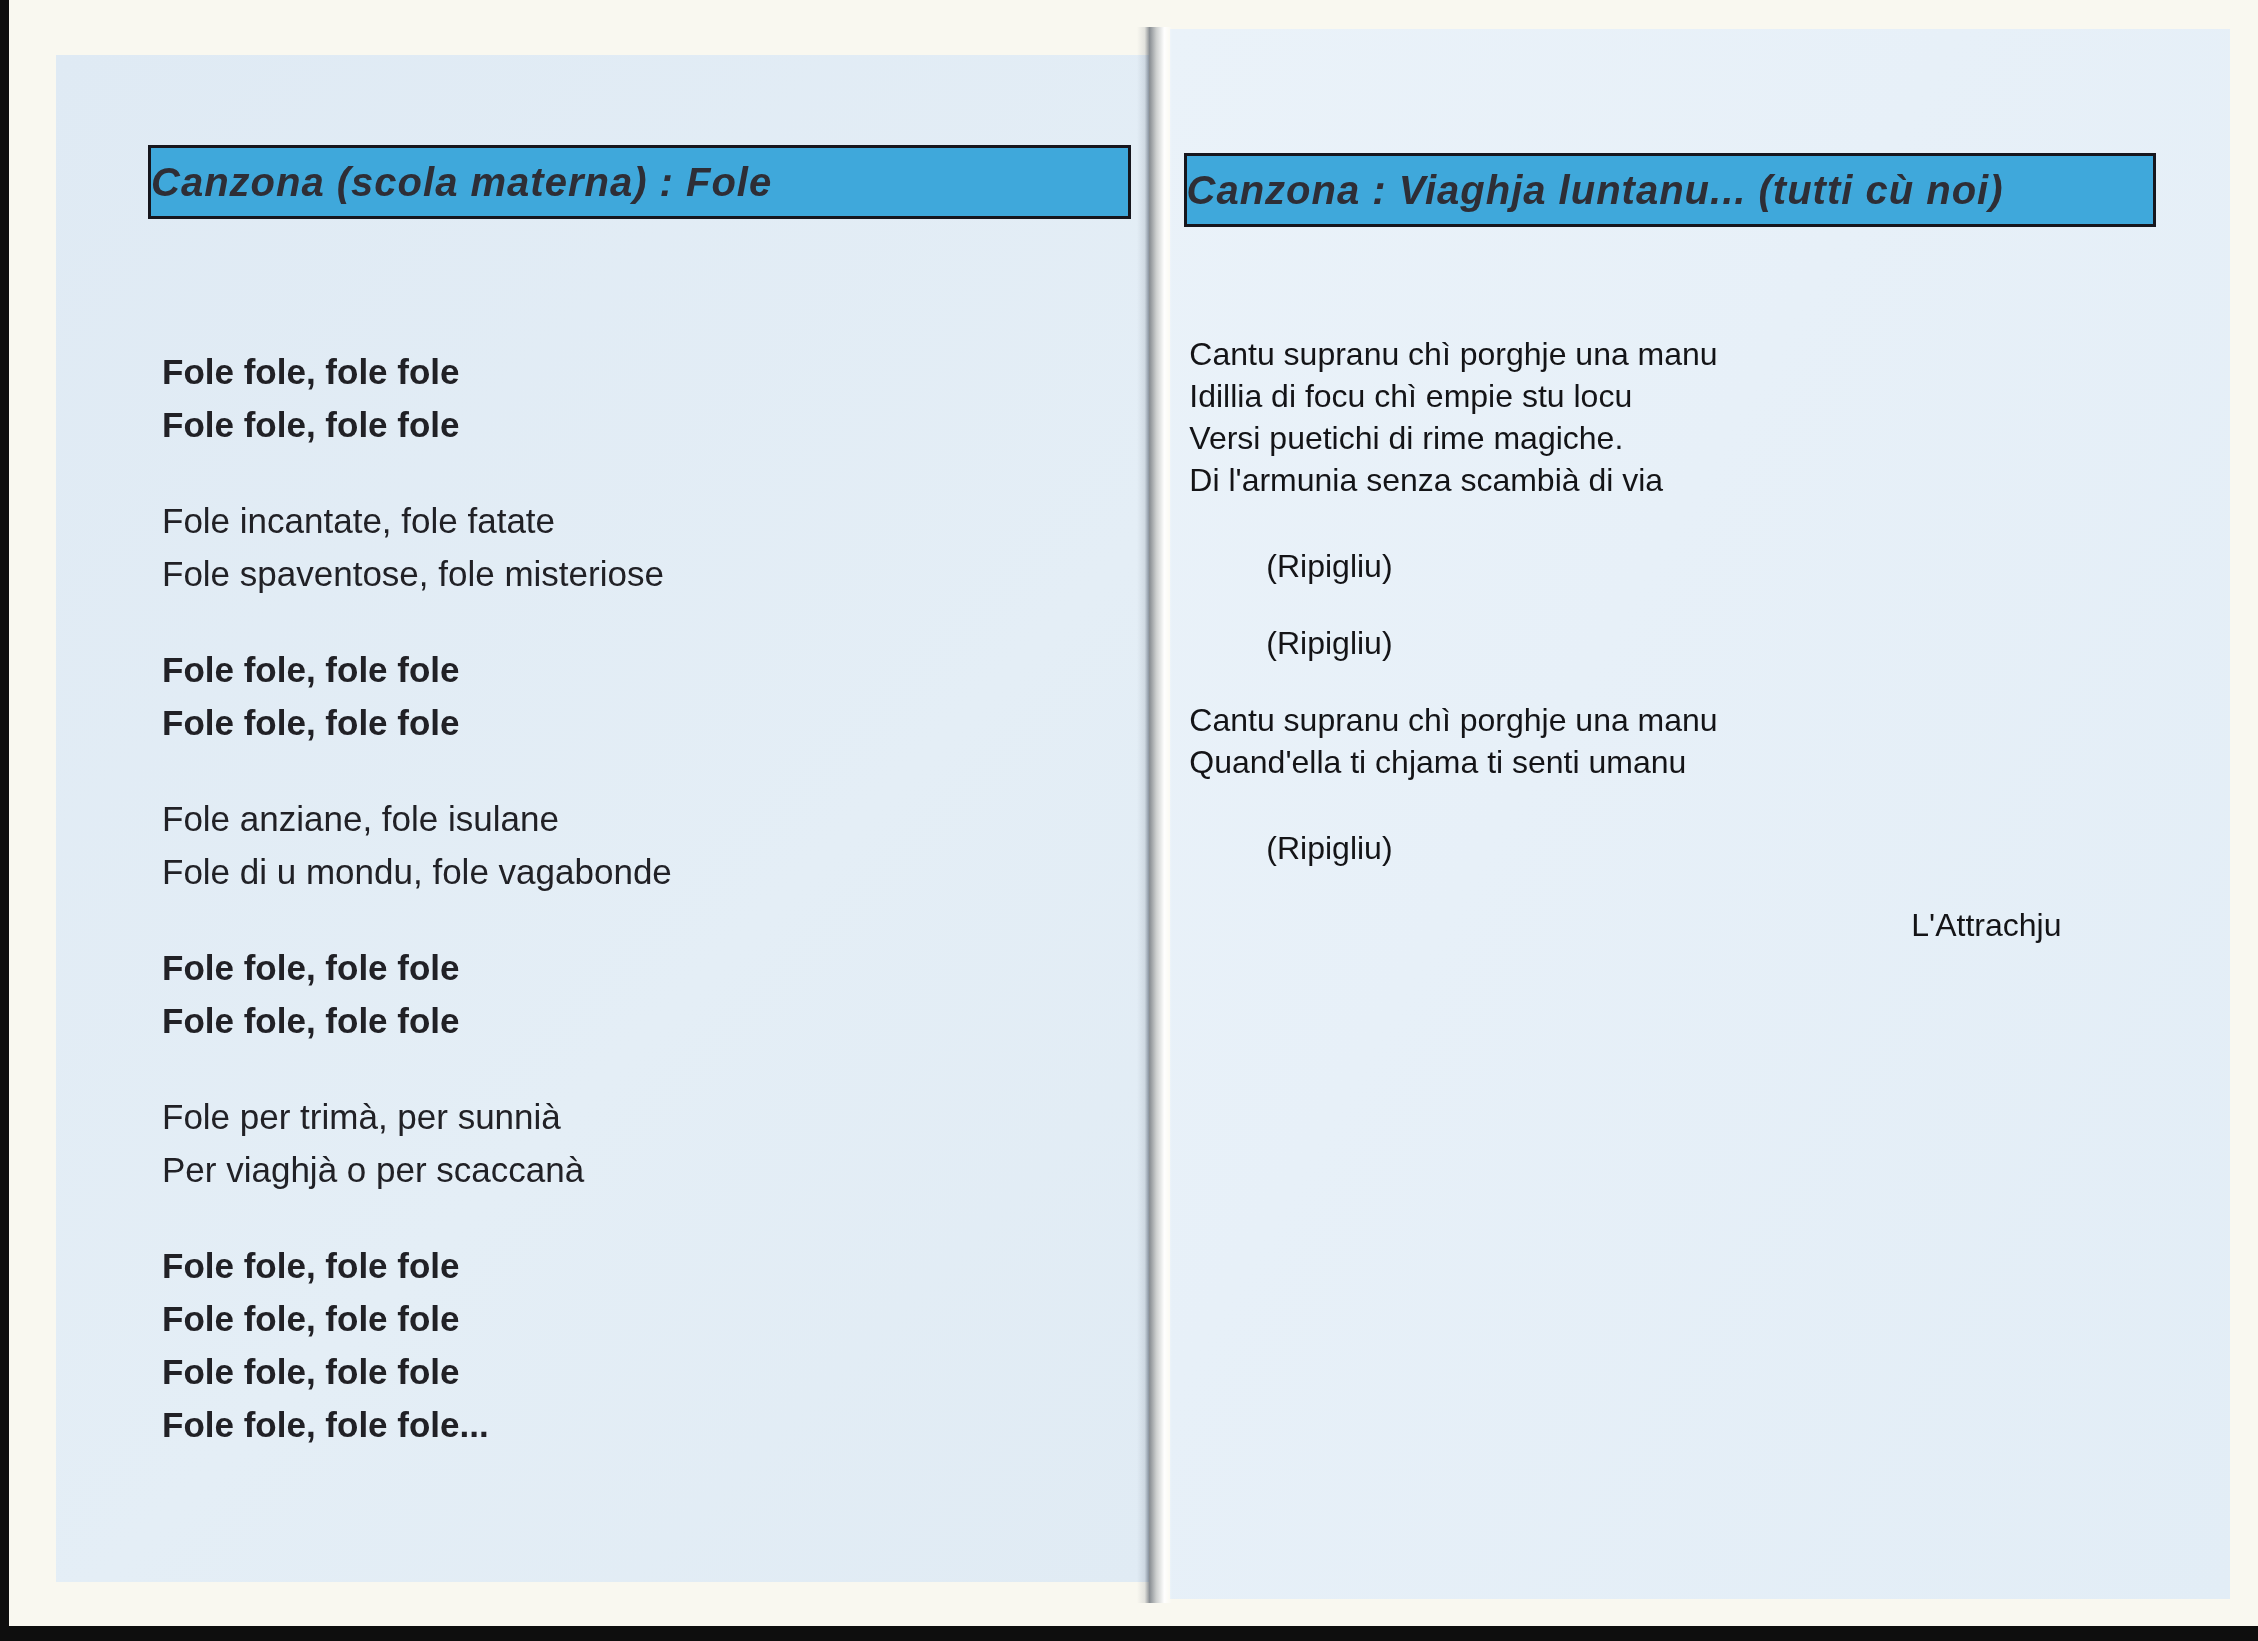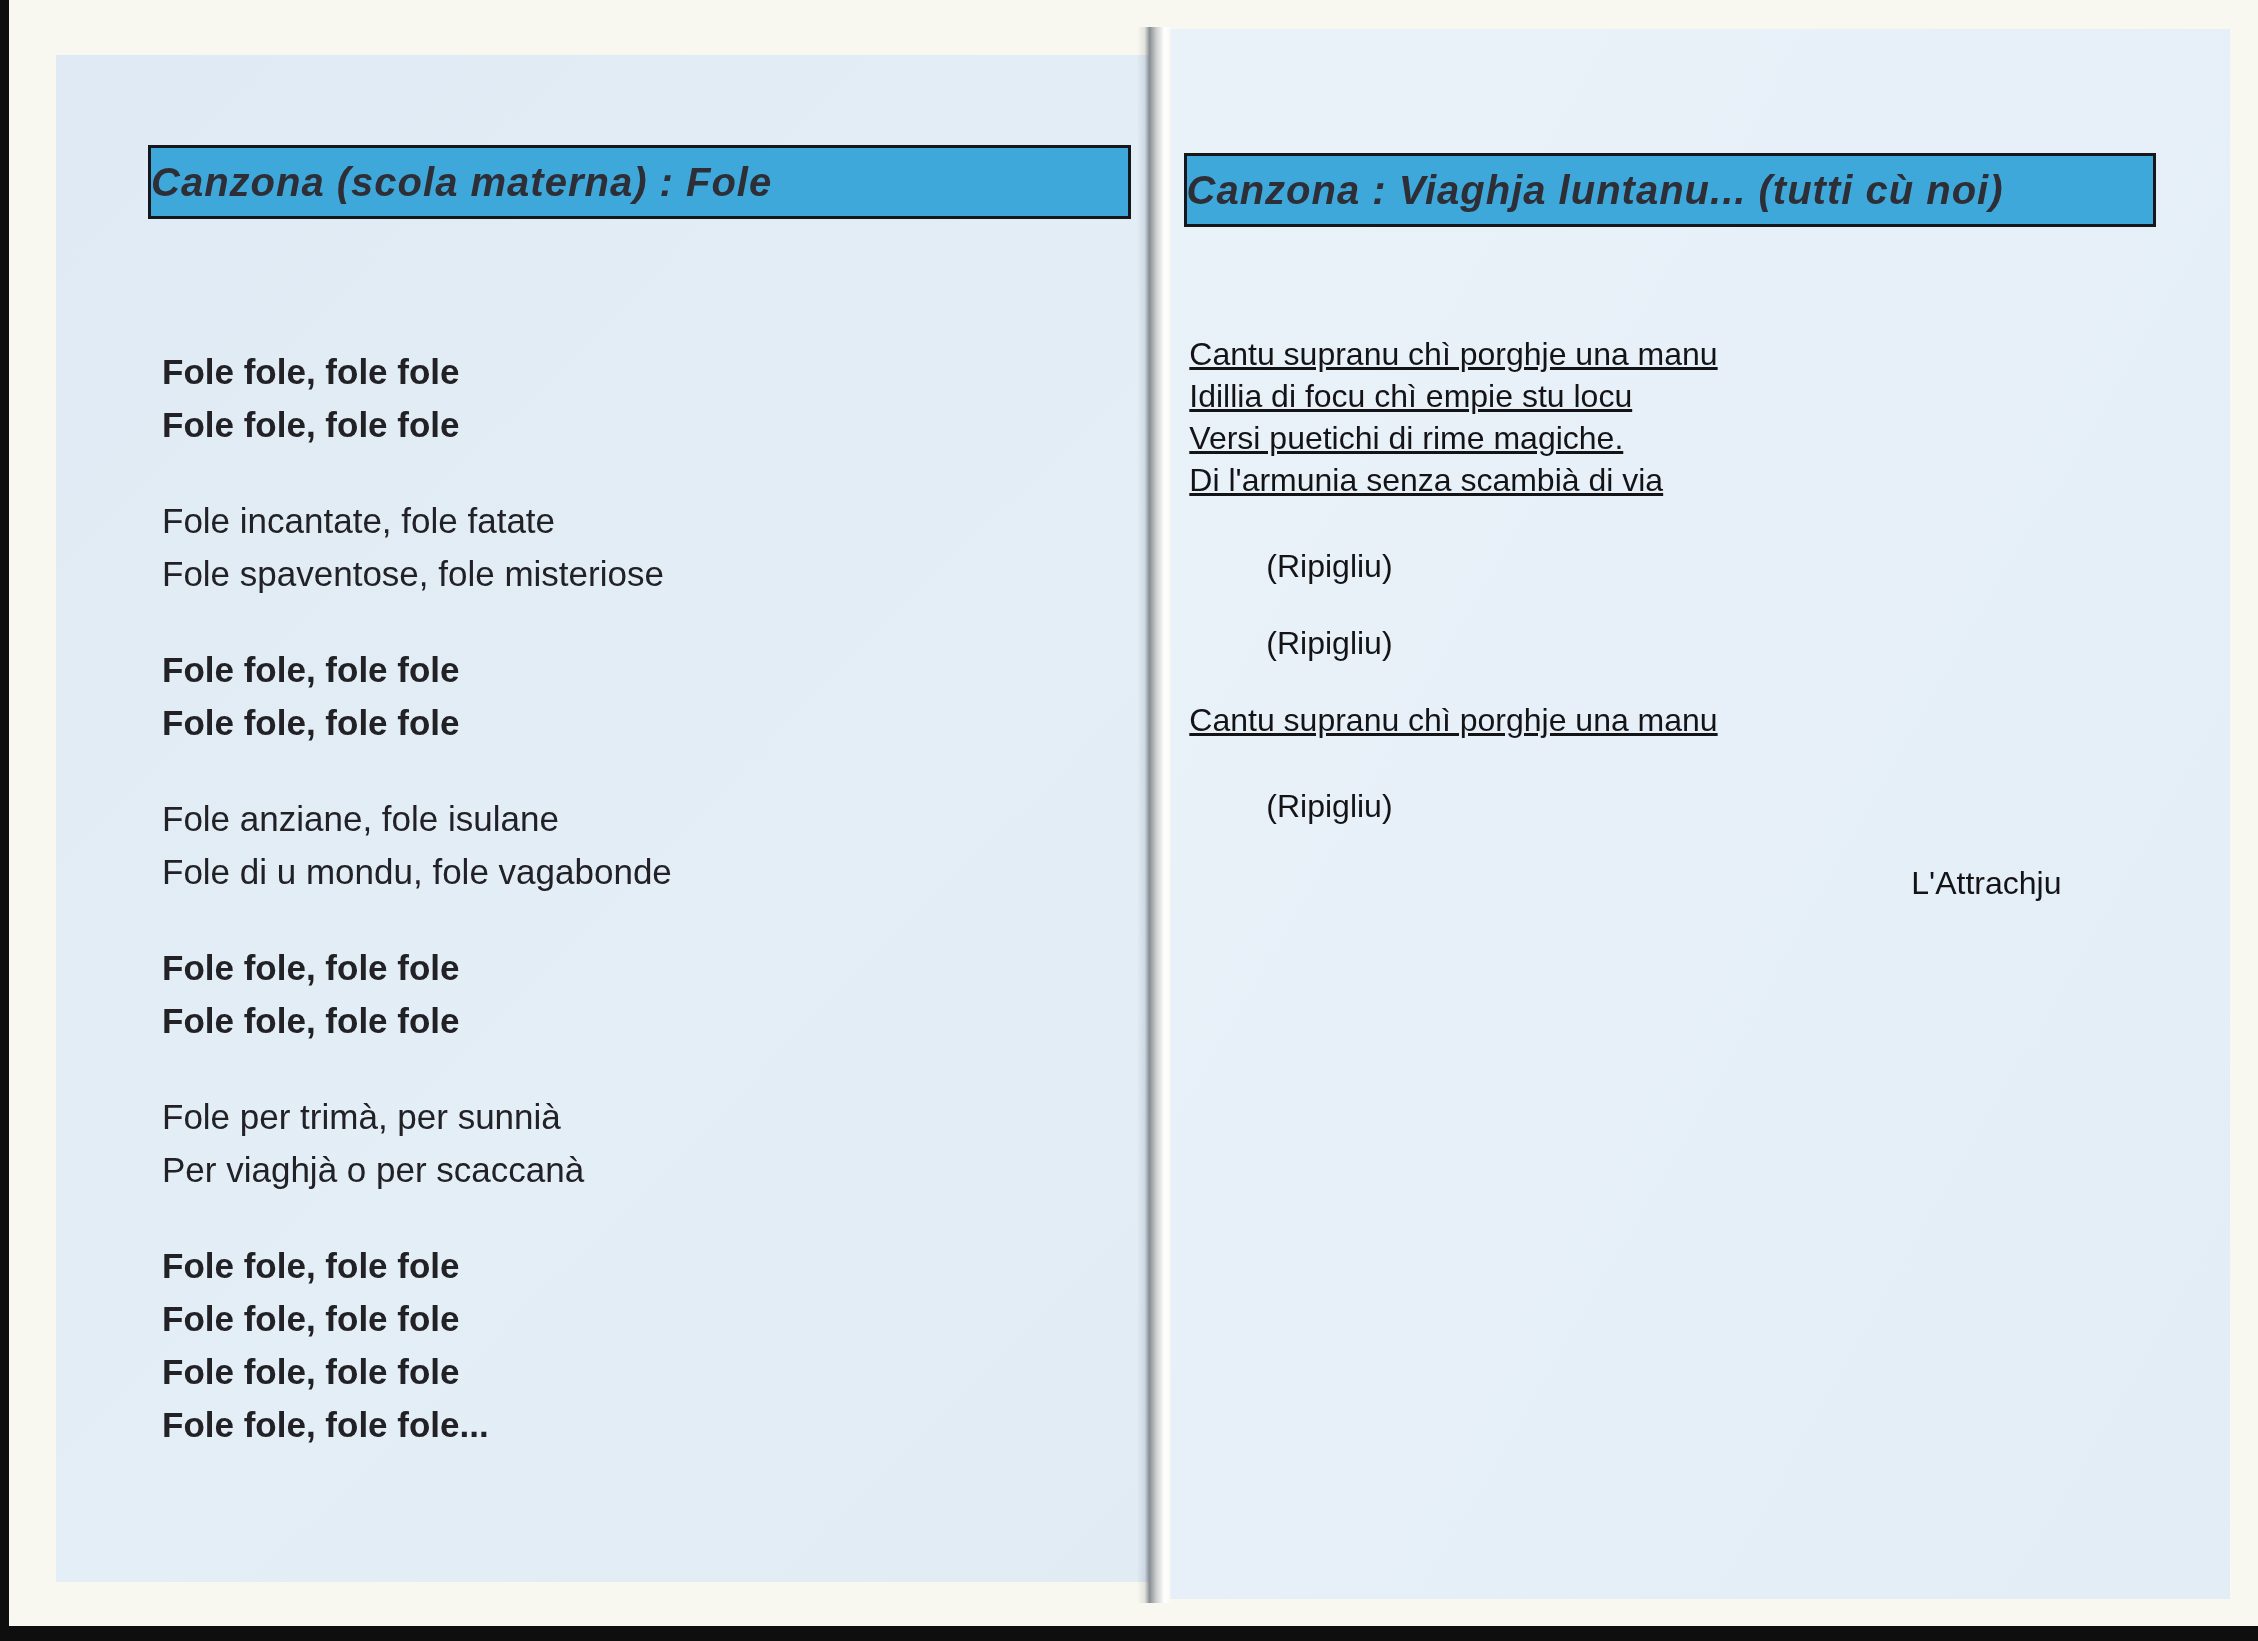--- a/index.html
+++ b/index.html
@@ -47,21 +47,21 @@
     font-size:35px;line-height:53px;
     color:var(--text-left,#212126);
   }
   .stanza{margin-bottom:43px;}
   .stanza.bold{font-weight:bold;}
   .right-lyrics{
     position:absolute;left:19.3px;top:304px;
     font-size:32px;line-height:42px;
     color:var(--text-right,#141417);
   }
-  .verse{margin-bottom:44px;text-decoration:underline;}
+  .verse{margin-bottom:44px;}
   .verse.indent{margin-left:77px;}
   .ripigliu{margin-bottom:35px;margin-left:77px;}
   .ripigliu span{text-underline-offset:4.8px;}
   .signature{margin-left:722px;}
 </style>
 </head>
 <body>
 
 <div class="edge-left"></div>
 <div class="edge-bottom"></div>
@@ -112,20 +112,21 @@
       <div class="verse">
         <div class="line">Cantu supranu chì porghje una manu</div>
         <div class="line">Idillia di focu chì empie stu locu</div>
         <div class="line">Versi puetichi di rime magiche.</div>
         <div class="line">Di l'armunia senza scambià di via</div>
       </div>
       <div class="ripigliu"><span>(Ripigliu)</span></div>
       <div class="ripigliu"><span>(Ripigliu)</span></div>
       <div class="verse">
         <div class="line">Cantu supranu chì porghje una manu</div>
+        <div class="line">Quand'ella ti chjama ti senti umanu</div>
       </div>
       <div class="ripigliu"><span>(Ripigliu)</span></div>
       <div class="signature">L'Attrachju</div>
     </div>
 </div>
 
 <div class="gutter"></div>
 
 
 </body></html>

